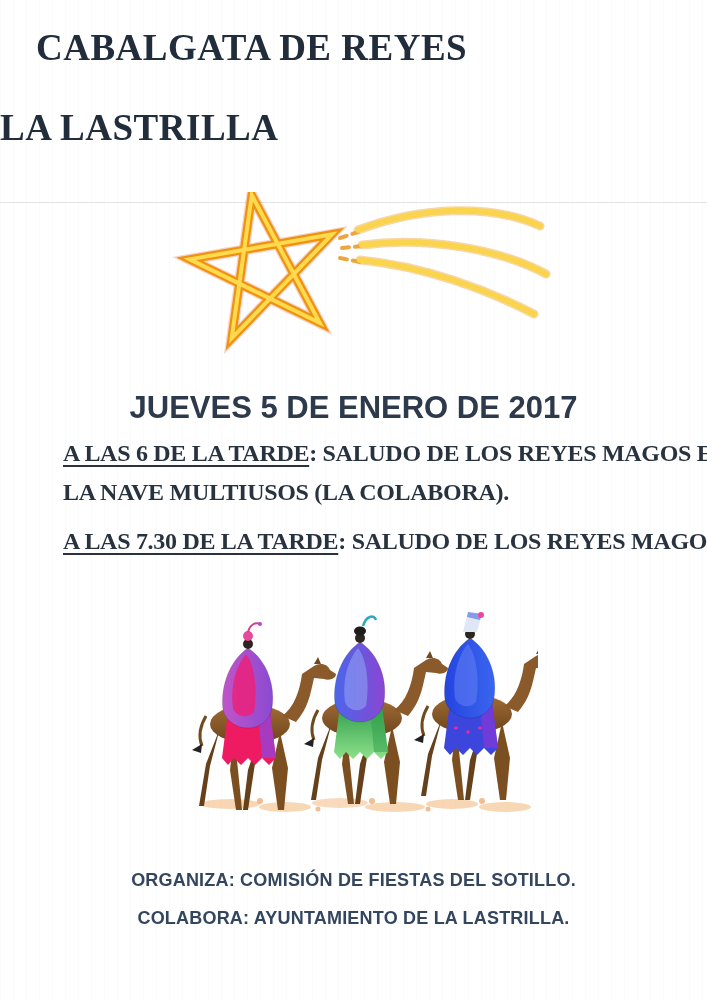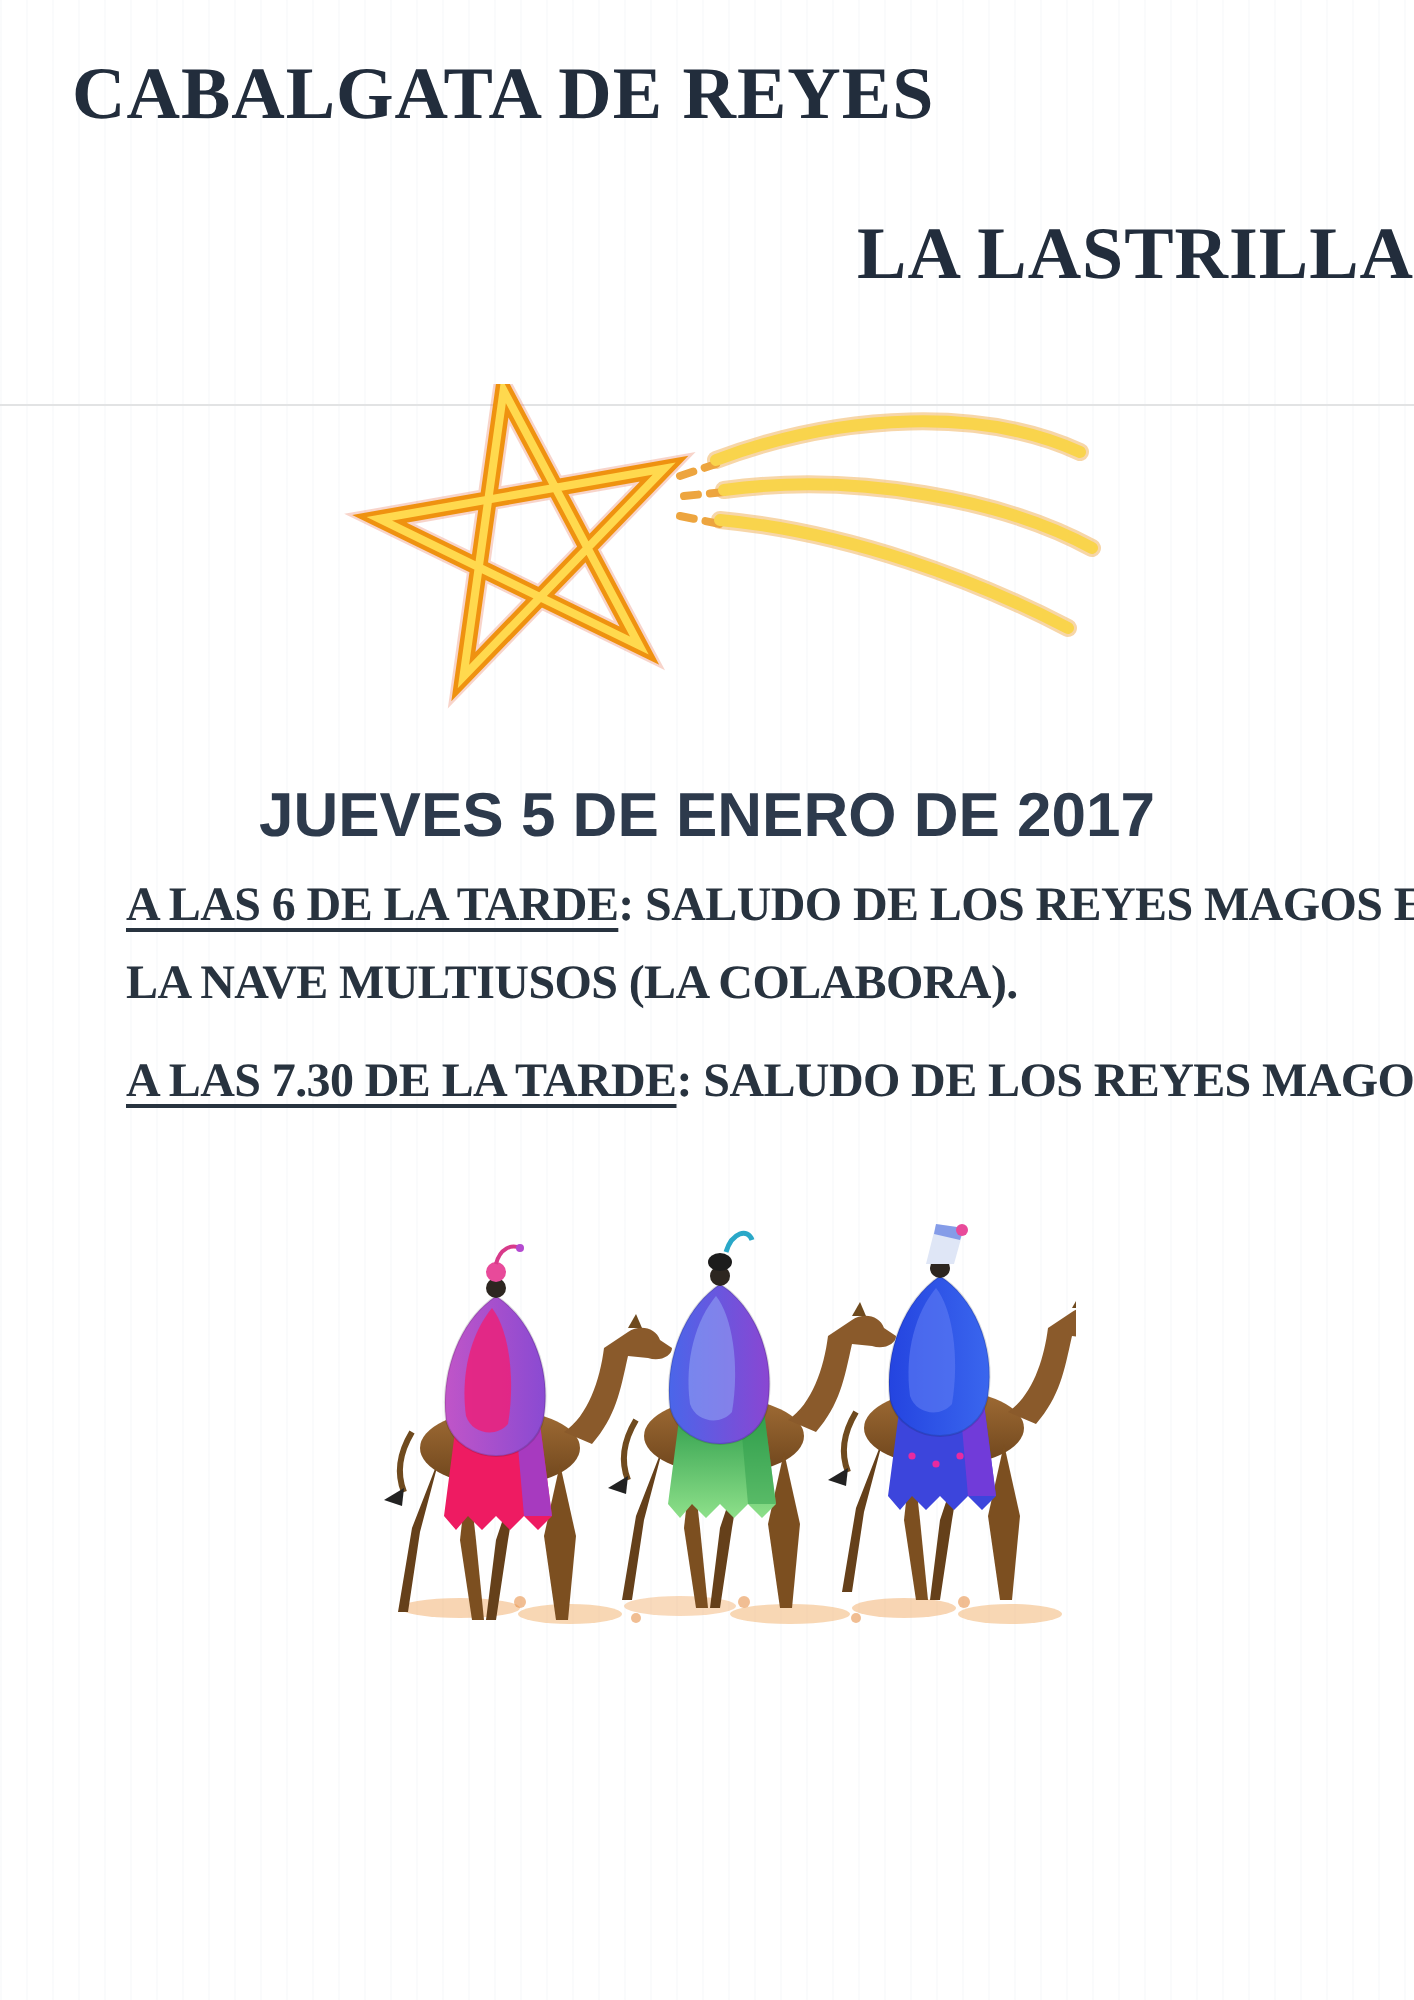--- a/index.html
+++ b/index.html
@@ -20,21 +20,21 @@
     text-align:left;
     font-family:"Liberation Serif", serif;
     font-weight:bold;
     font-size:37px; line-height:44px;
     letter-spacing:0.5px;
     color:#222d3c;
     padding-left:32px;
   }
   .subtitle {
     position:absolute; top:106px; left:0; width:100%;
-    text-align:right;
+    text-align:left;
     font-family:"Liberation Serif", serif;
     font-weight:bold;
     font-size:37px; line-height:44px;
     letter-spacing:0.5px;
     color:#222d3c;
   }
   .divider {
     position:absolute; top:202px; left:0; width:100%;
     height:1px; background:#e2e3e4;
   }
@@ -214,14 +214,18 @@
       <circle cx="62" cy="118" r="1.8" fill="#e82aa0"></circle>
       <path d="M52,28 C34,40 24,66 27,90 C30,102 42,108 52,108 C64,108 74,100 76,88 C80,62 68,38 52,28 Z" fill="url(#cloak3)" stroke="#00000022"></path>
       <path d="M50,34 C40,46 34,66 37,88 C40,97 52,99 58,92 C62,68 58,44 50,34 Z" fill="#5f7cf4" opacity="0.6"></path>
       <circle cx="52" cy="24" r="5" fill="#2d2620"></circle>
       <path d="M45,22 L59,22 L64,4 L50,2 Z" fill="#dfe6f6"></path>
       <path d="M50,2 L64,4 L62,10 L49,7 Z" fill="#4a6ae0" opacity="0.6"></path>
       <circle cx="63" cy="5" r="3" fill="#e84a9a"></circle>
     </g>
   </svg>
 
+  <div class="credits">
+    <p>ORGANIZA: COMISIÓN DE FIESTAS DEL SOTILLO.</p>
+    <p>COLABORA: AYUNTAMIENTO DE LA LASTRILLA.</p>
+  </div>
 
 </div>
 
 </body></html>

